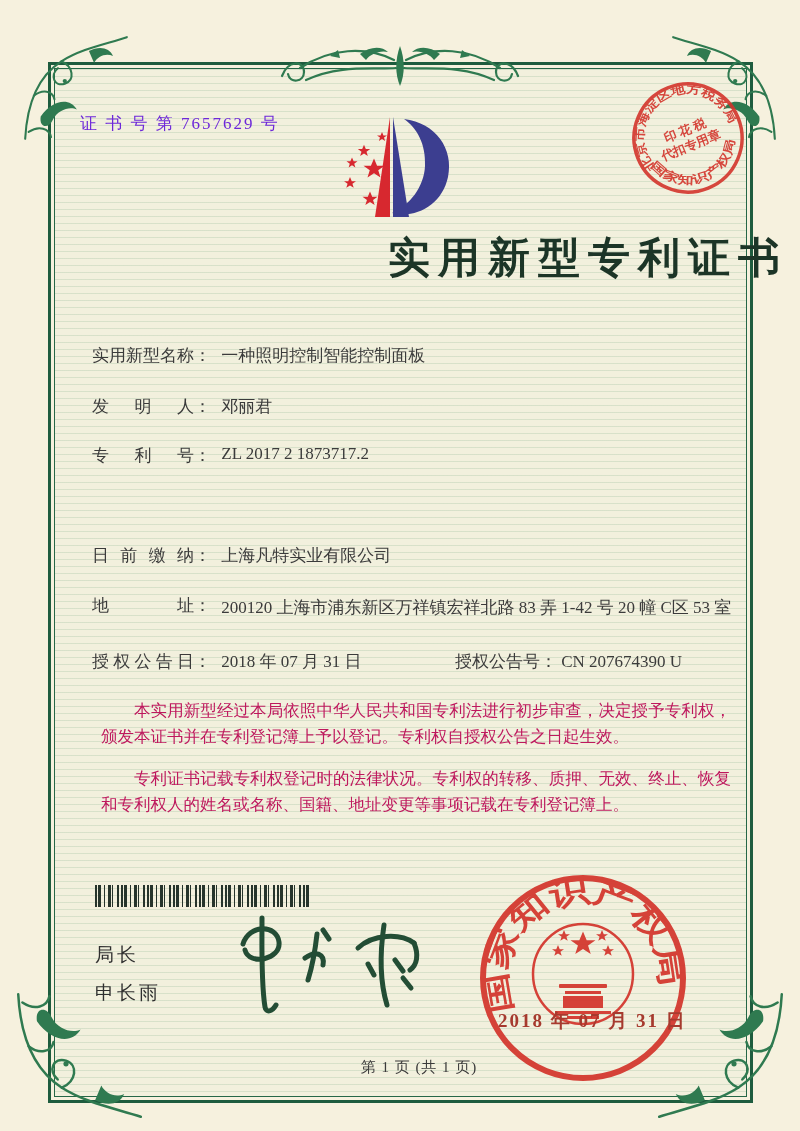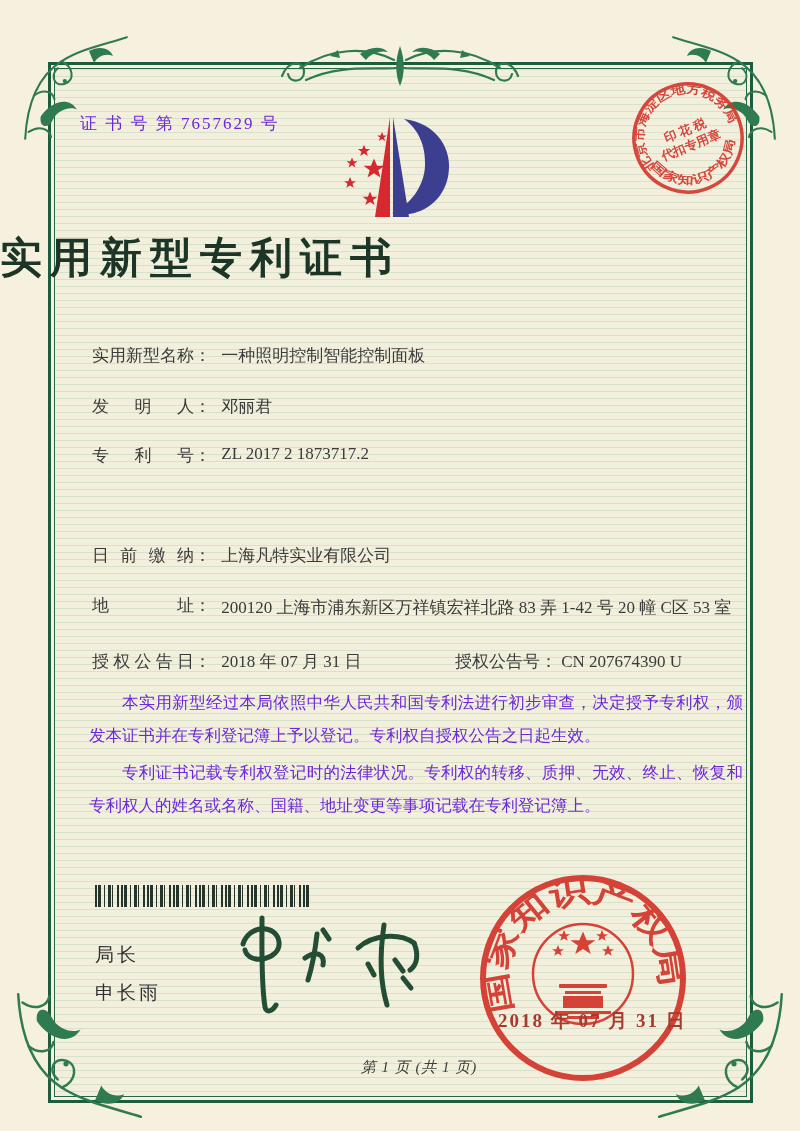--- a/index.html
+++ b/index.html
@@ -9,45 +9,45 @@
   .frame-outer{position:absolute;left:48px;top:62px;width:699px;height:1035px;
                border:3px solid #1e5c3e;}
   .frame-inner{position:absolute;inset:3px;border:1px solid #256747;
                background-image:repeating-linear-gradient(180deg,
                  rgba(122,170,132,0.22) 0px, rgba(122,170,132,0.22) 1px,
                  rgba(0,0,0,0) 1px, rgba(0,0,0,0) 7px);
                background-color:#f2f0dd;}
   .orn{position:absolute;pointer-events:none;}
   .cert-no{position:absolute;left:80px;top:112px;font-size:17px;letter-spacing:2px;color:#6d28d9;}
   .logo{position:absolute;left:328px;top:108px;width:155px;height:122px;}
-  .title{position:absolute;left:0;top:230px;width:788px;text-align:left;
+  .title{position:absolute;left:0;top:230px;width:788px;text-align:right;
          font-size:42px;font-weight:600;letter-spacing:8px;color:#1c3527;}
   .field{position:absolute;left:92px;font-size:17px;white-space:nowrap;color:#3b3b3b;}
   .flabel{display:inline-block;width:102px;text-align:justify;text-align-last:justify;vertical-align:top;}
   .colon{display:inline-block;vertical-align:top;}
   .fvalue{display:inline-block;vertical-align:top;margin-left:6px;}
   .fvalue.wrap{white-space:normal;width:535px;word-break:break-all;line-height:28px;}
   .grant2{position:absolute;left:455px;font-size:17px;white-space:nowrap;color:#3b3b3b;}
   .paras{position:absolute;left:85px;top:682px;width:662px;}
-  .paras p{margin:4px;font-size:16.5px;line-height:33px;text-align:justify;text-indent:2em;color:#6d28d9;}
+  .paras p{margin:16px;font-size:16.5px;line-height:26px;text-align:justify;text-indent:2em;color:#be185d;}
   .barcode{position:absolute;left:95px;top:885px;width:215px;height:22px;
     background:repeating-linear-gradient(90deg,
       #26352c 0 2px, transparent 2px 3px, #26352c 3px 6px, transparent 6px 9px,
       #26352c 9px 10px, transparent 10px 13px, #26352c 13px 16px, transparent 16px 17px,
       #26352c 17px 18px, transparent 18px 22px, #26352c 22px 24px, transparent 24px 26px);}
   .signer-title{position:absolute;left:95px;top:942px;font-size:19px;color:#2f2f2f;letter-spacing:3px;text-align:right;}
   .signer-name{position:absolute;left:95px;top:980px;font-size:19px;color:#2f2f2f;letter-spacing:3px;}
   .signature{position:absolute;left:205px;top:912px;width:235px;height:108px;}
   .seal{position:absolute;left:473px;top:868px;width:220px;height:220px;opacity:0.93;}
   .seal-date{position:absolute;left:498px;top:1008px;font-size:19px;color:#a63a2e;
              letter-spacing:2px;font-weight:600;z-index:5;}
   .tax-stamp{position:absolute;left:618px;top:68px;width:140px;height:140px;
              transform:rotate(-22deg);opacity:0.9;}
   .footer{position:absolute;left:48px;top:1058px;width:742px;text-align:center;
-          font-size:15px;color:#3b3b3b;letter-spacing:1px;font-style:italic;}
+          font-size:15px;color:#3b3b3b;letter-spacing:1px;}
 </style>
 </head>
 <body>
 
 <div class="page">
 
   <div class="frame-outer">
     <div class="frame-inner"></div>
   </div>
 

